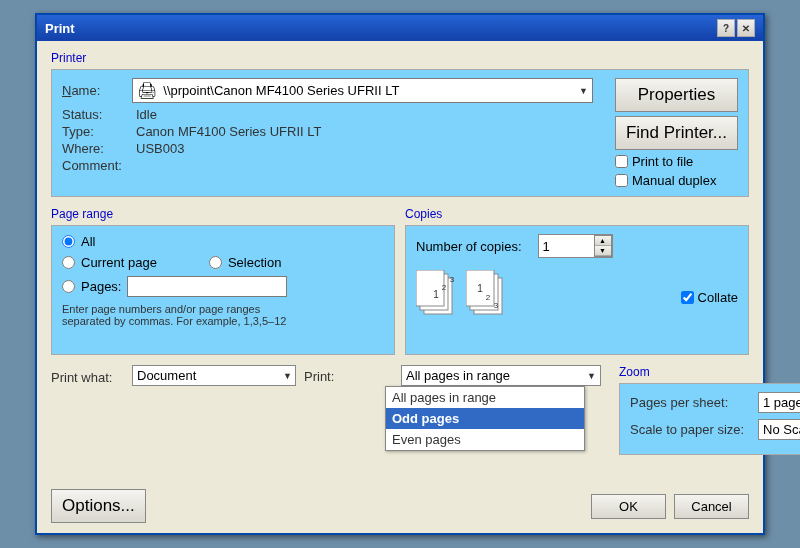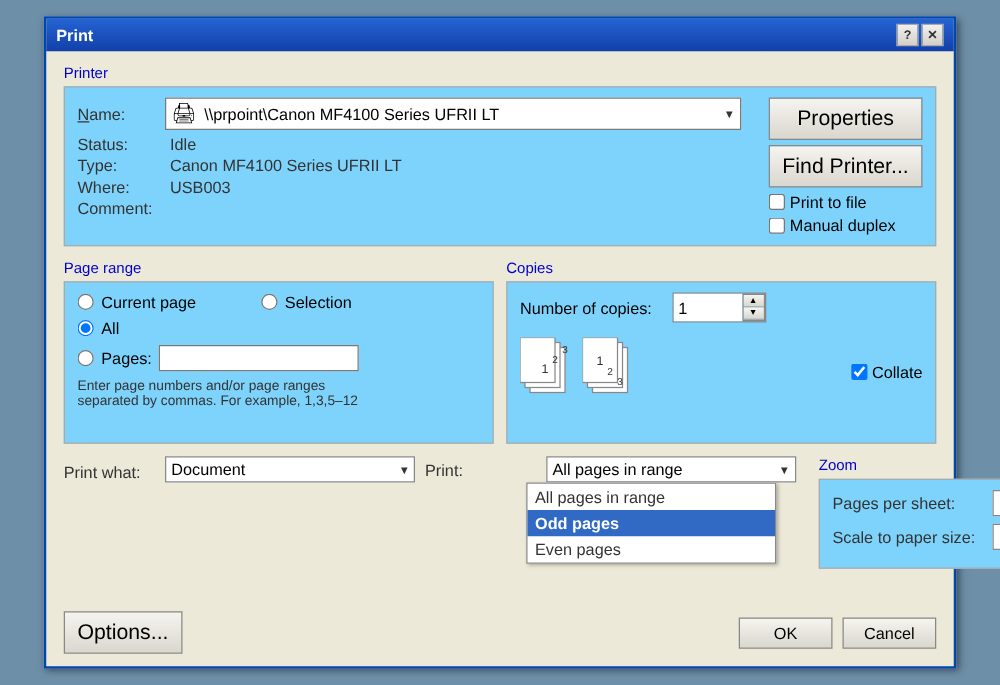--- a/index.html
+++ b/index.html
@@ -181,21 +181,21 @@
       height: 50px;
     }
     .collate-row {
       display: flex;
       align-items: center;
       gap: 4px;
       justify-content: flex-end;
     }
     .print-what-label { width: 75px; color: #333; padding-top: 4px; }
     .print-what-select, .print-select {
-      width: 200px;
+      width: 164px;
       border: 1px solid #888;
       background: white;
       padding: 2px 20px 2px 4px;
       font-size: 13px;
       appearance: none;
       outline: none;
       cursor: pointer;
     }
     .dropdown-wrap {
       position: relative;
@@ -330,29 +330,29 @@
         </div>
       </div>
     </div>
 
     <div class="main-content">
 
       <div class="left-panel">
         <div class="section-label">Page range</div>
         <div class="section-box" style="min-height:130px;">
           <div class="radio-row">
+            <input type="radio" name="pagerange" checked="" style="">
+            <label>All</label>
+          </div>
+          <div class="radio-row">
             <input type="radio" name="pagerange" style="">
             <label>Current page</label>
             <span style="display:inline-block; width:40px;"></span>
             <input type="radio" name="pagerange" style="">
             <label>Selection</label>
-          </div>
-          <div class="radio-row">
-            <input type="radio" name="pagerange" checked="" style="">
-            <label>All</label>
           </div>
           <div class="pages-row">
             <input type="radio" name="pagerange" style="">
             <label>Pages:</label>
             <input type="text" class="pages-input" value="" style="">
           </div>
           <div class="hint-text">Enter page numbers and/or page ranges<br>separated by commas. For example, 1,3,5–12</div>
         </div>
       </div>
 

